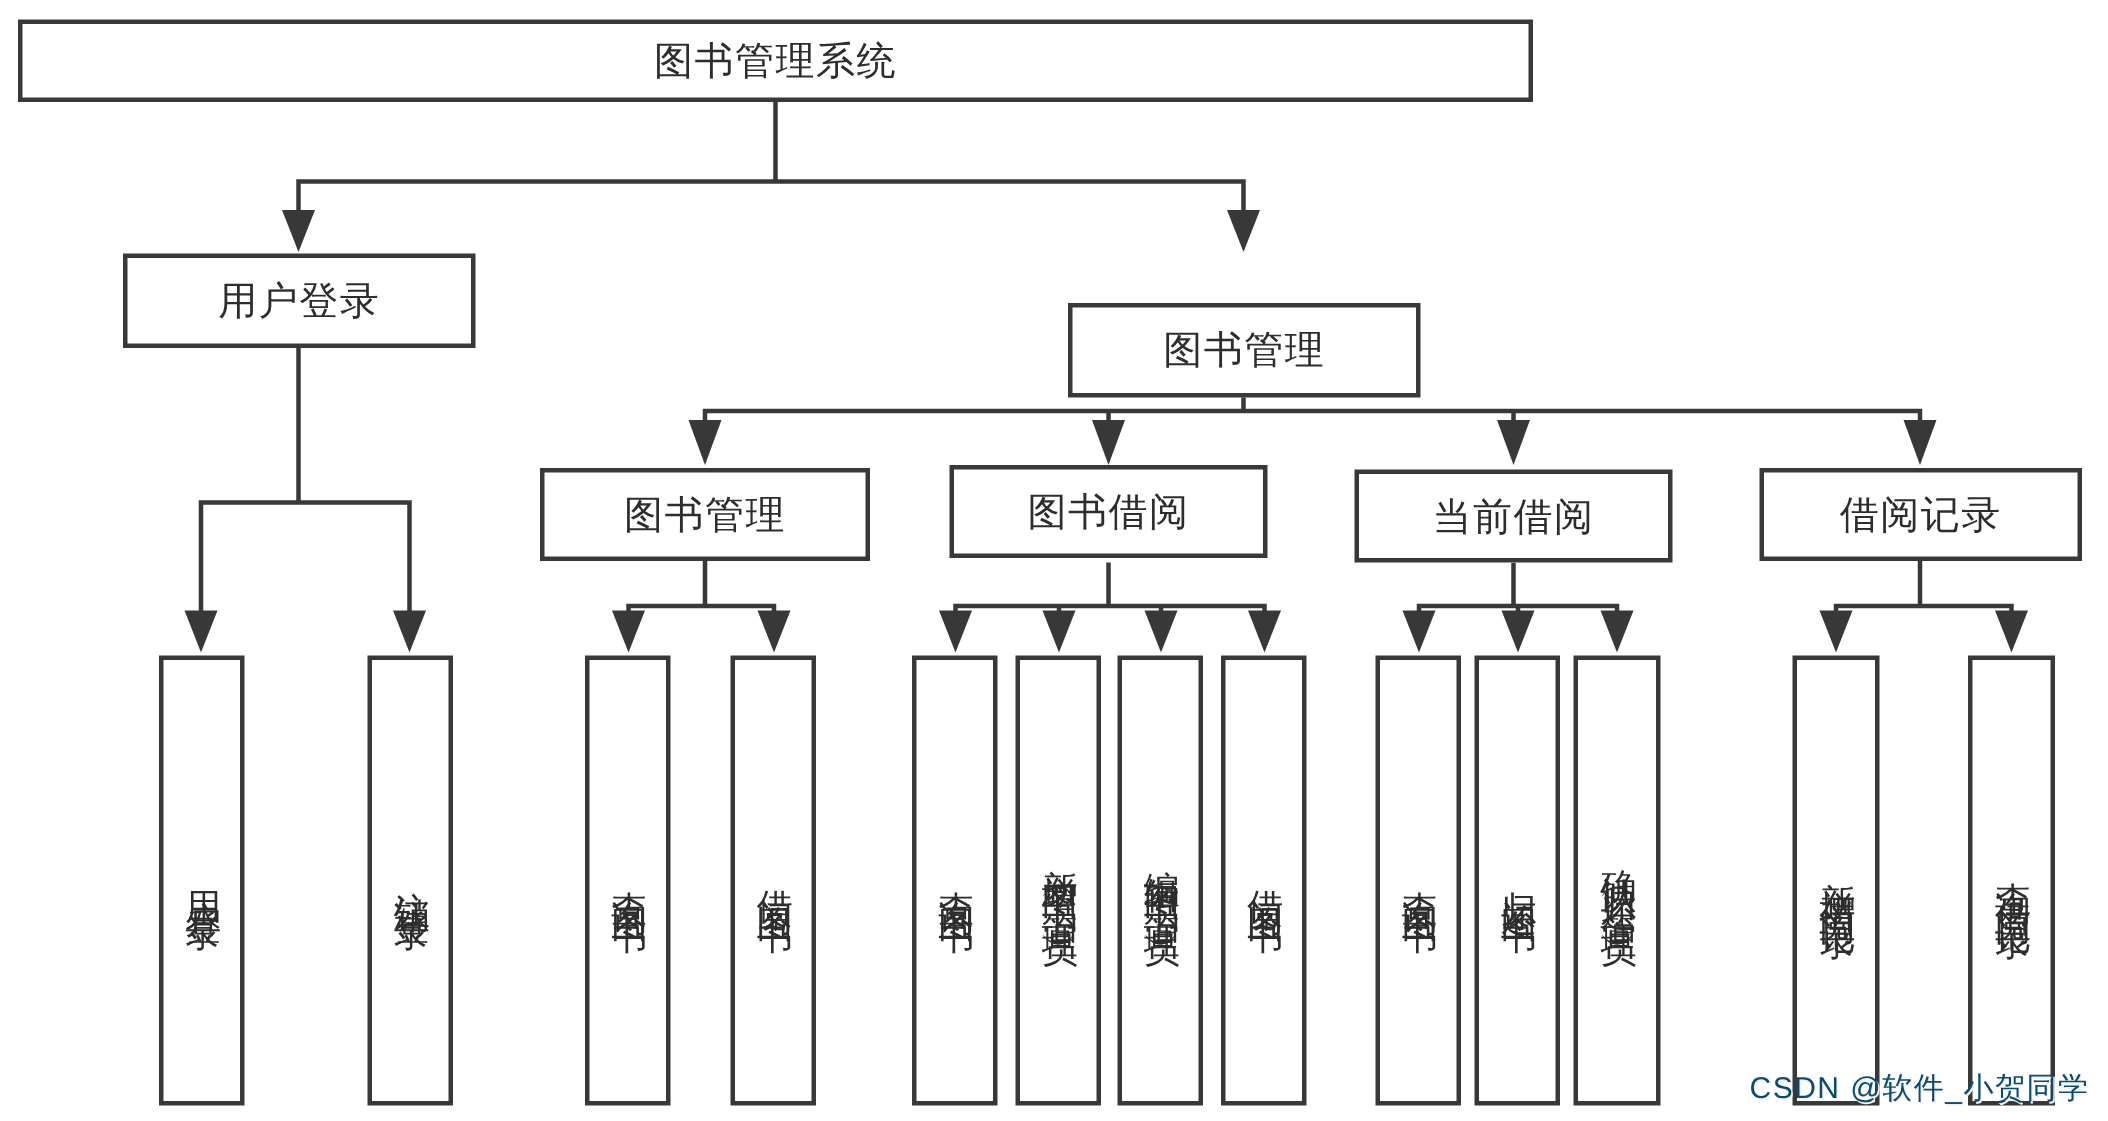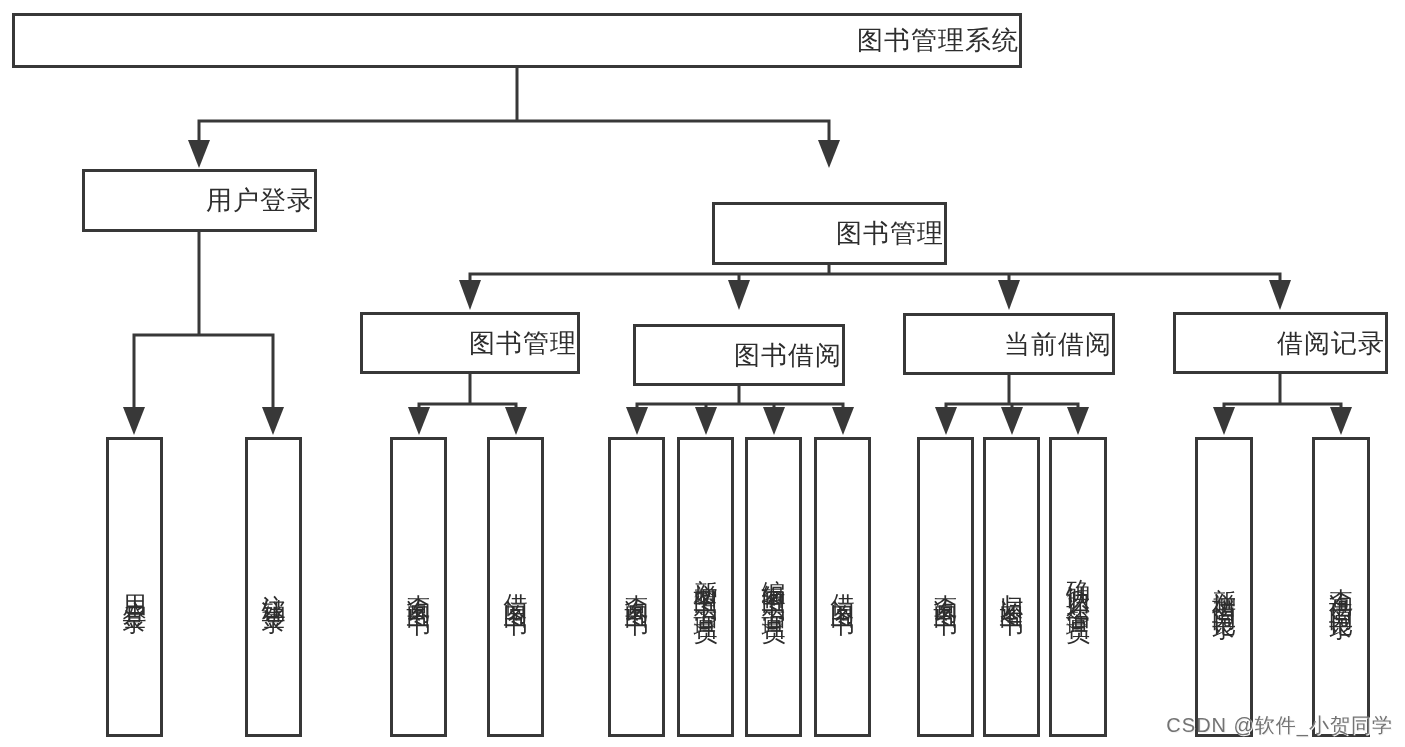--- a/index.html
+++ b/index.html
@@ -39,36 +39,35 @@
     border: 3px solid #383838;
     display: flex;
     align-items: center;
     justify-content: center;
     color: #2d2d2d;
   }
   .node.hlabel {
     font-size: 26px;
     letter-spacing: 1px;
     white-space: nowrap;
-    justify-content: flex-end;
   }
   .node.leaf span {
     writing-mode: vertical-rl;
     text-orientation: mixed;
     font-size: 24px;
     line-height: 1;
     letter-spacing: 6px;
     white-space: nowrap;
   }
   .watermark {
     position: absolute;
     right: 12px;
     bottom: 8px;
     font-size: 20px;
-    color: #737373;
+    color: #0c4a6e;
     letter-spacing: 1px;
     text-shadow: 1px 1px 0 #f2f2f2;
     white-space: nowrap;
   }
 </style>
 </head>
 <body>
 
 <div class="canvas">
 
@@ -115,21 +114,21 @@
   <div class="node hlabel" style="left:82px; top:169px; width:235px; height:63px;">
     <span>用户登录</span>
   </div>
   <div class="node hlabel" style="left:712px; top:170px; width:235px; height:63px;margin-top:32px;">
     <span>图书管理</span>
   </div>
 
   <div class="node hlabel" style="left:360px; top:312px; width:220px; height:62px;">
     <span>图书管理</span>
   </div>
-  <div class="node hlabel" style="left:633px; top:324px; width:212px; height:62px;font-family:Liberation Serif, serif;">
+  <div class="node hlabel" style="left:633px; top:310px; width:212px; height:62px;font-family:Liberation Serif, serif;">
     <span>图书借阅</span>
   </div>
   <div class="node hlabel" style="left:1173px; top:312px; width:215px; height:62px;">
     <span>借阅记录</span>
   </div>
   <div class="node hlabel" style="left:903px; top:313px; width:212px; height:62px;">
     <span>当前借阅</span>
   </div>
 
   <div class="node leaf" style="left:106px; top:437px; width:57px; height:300px;">

